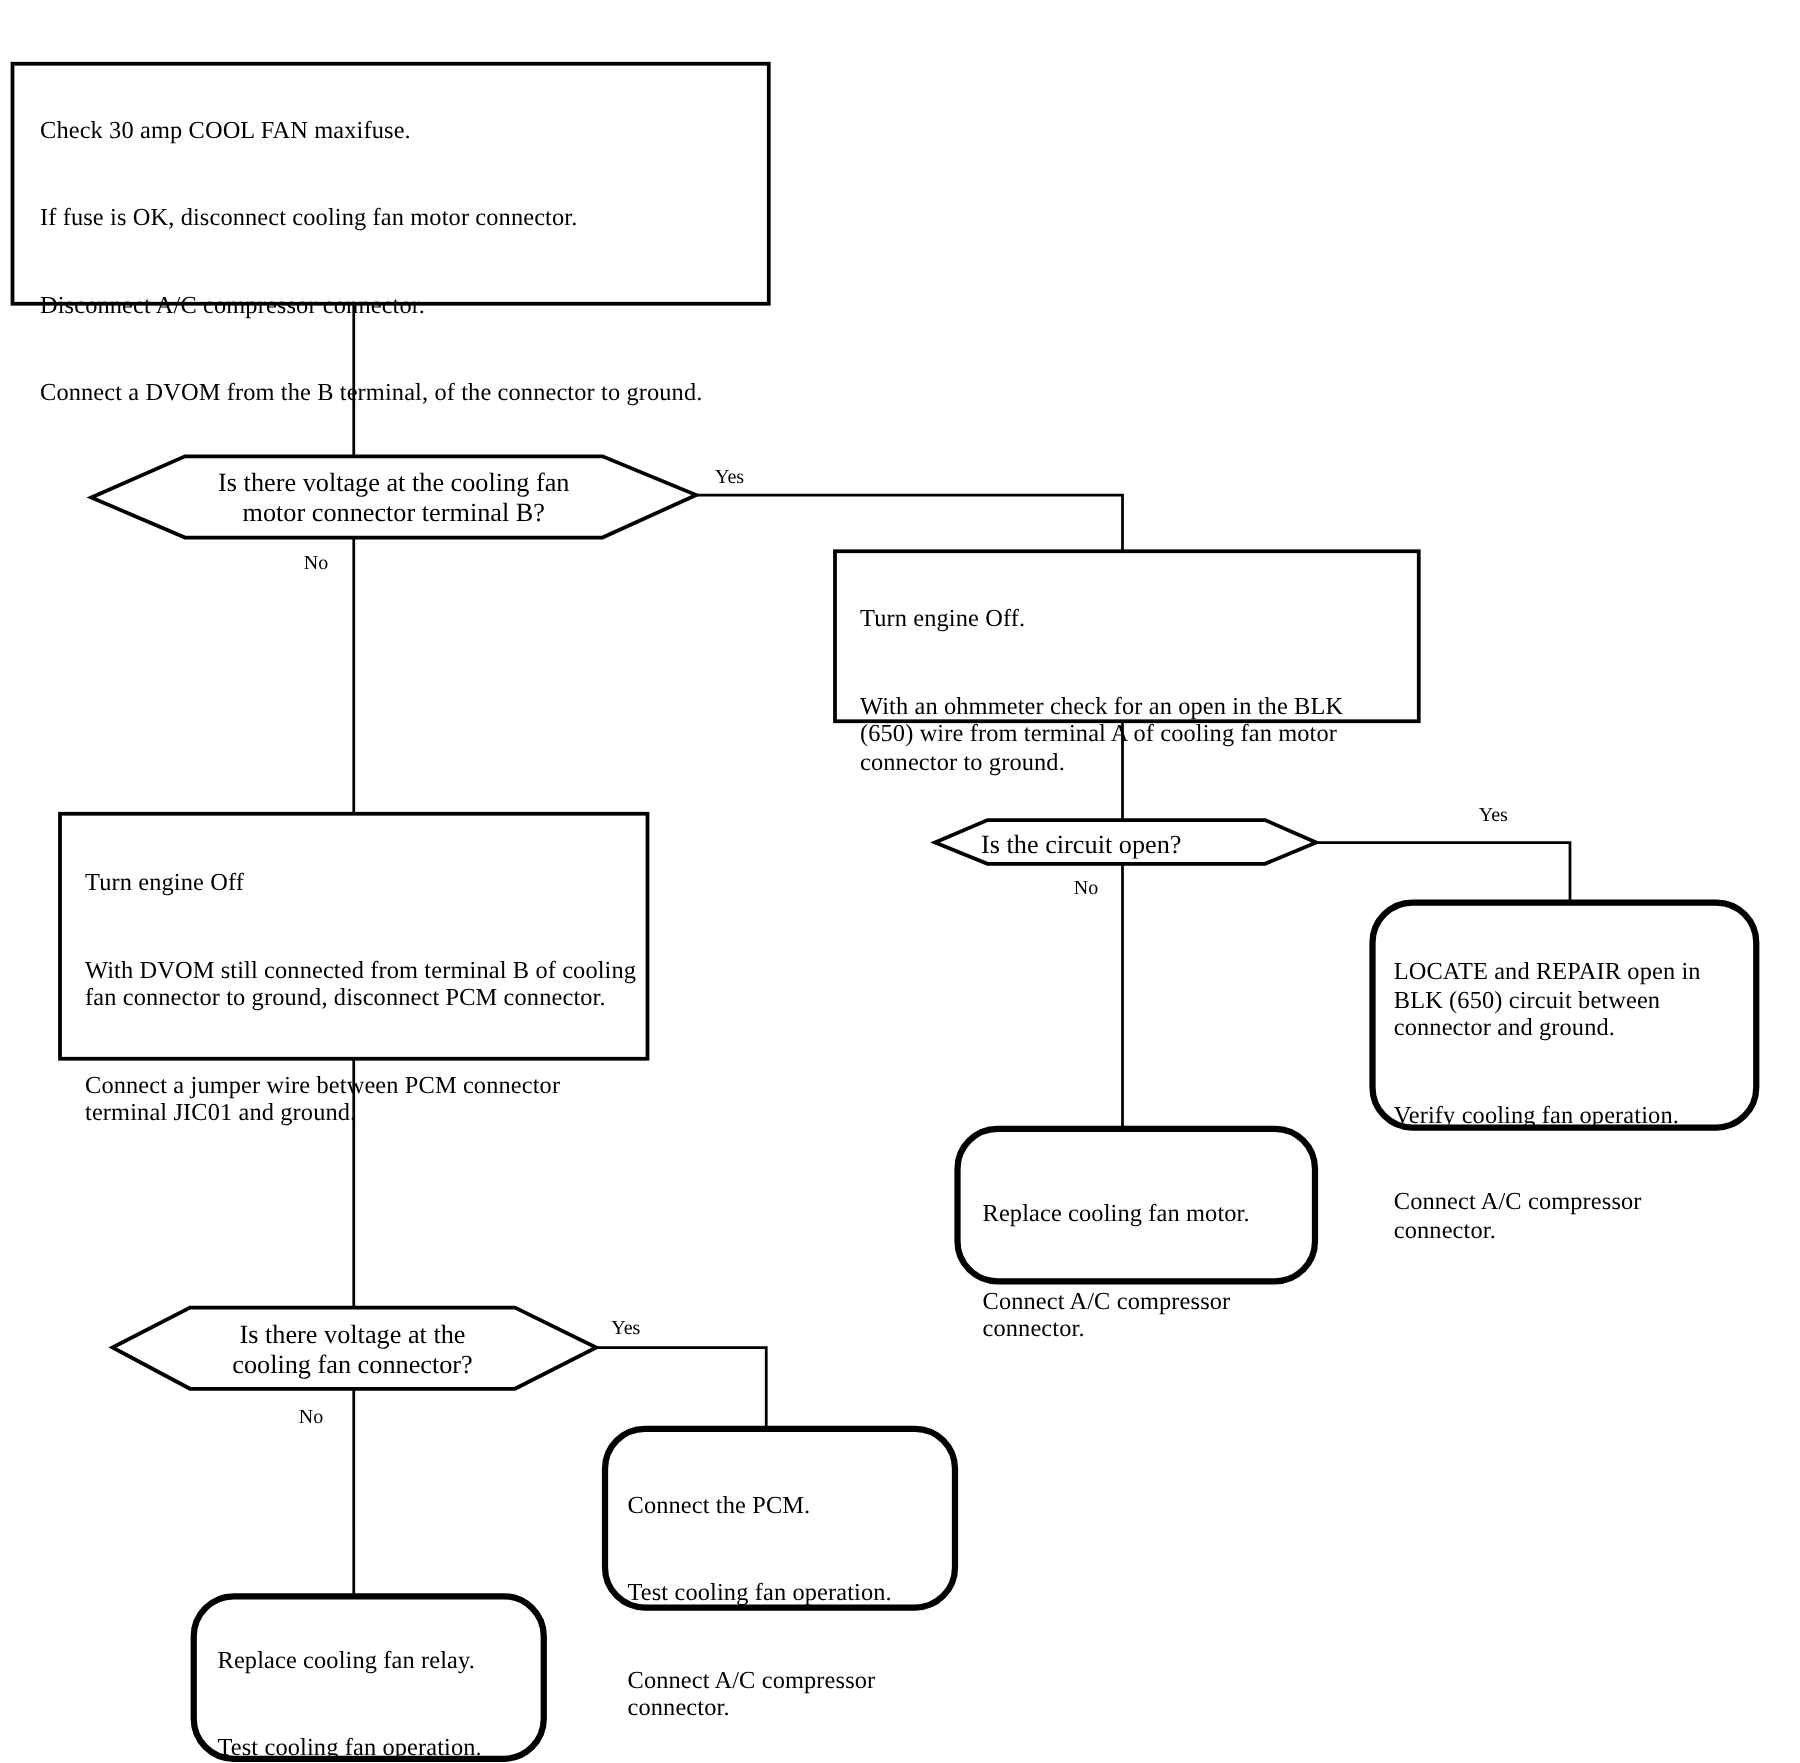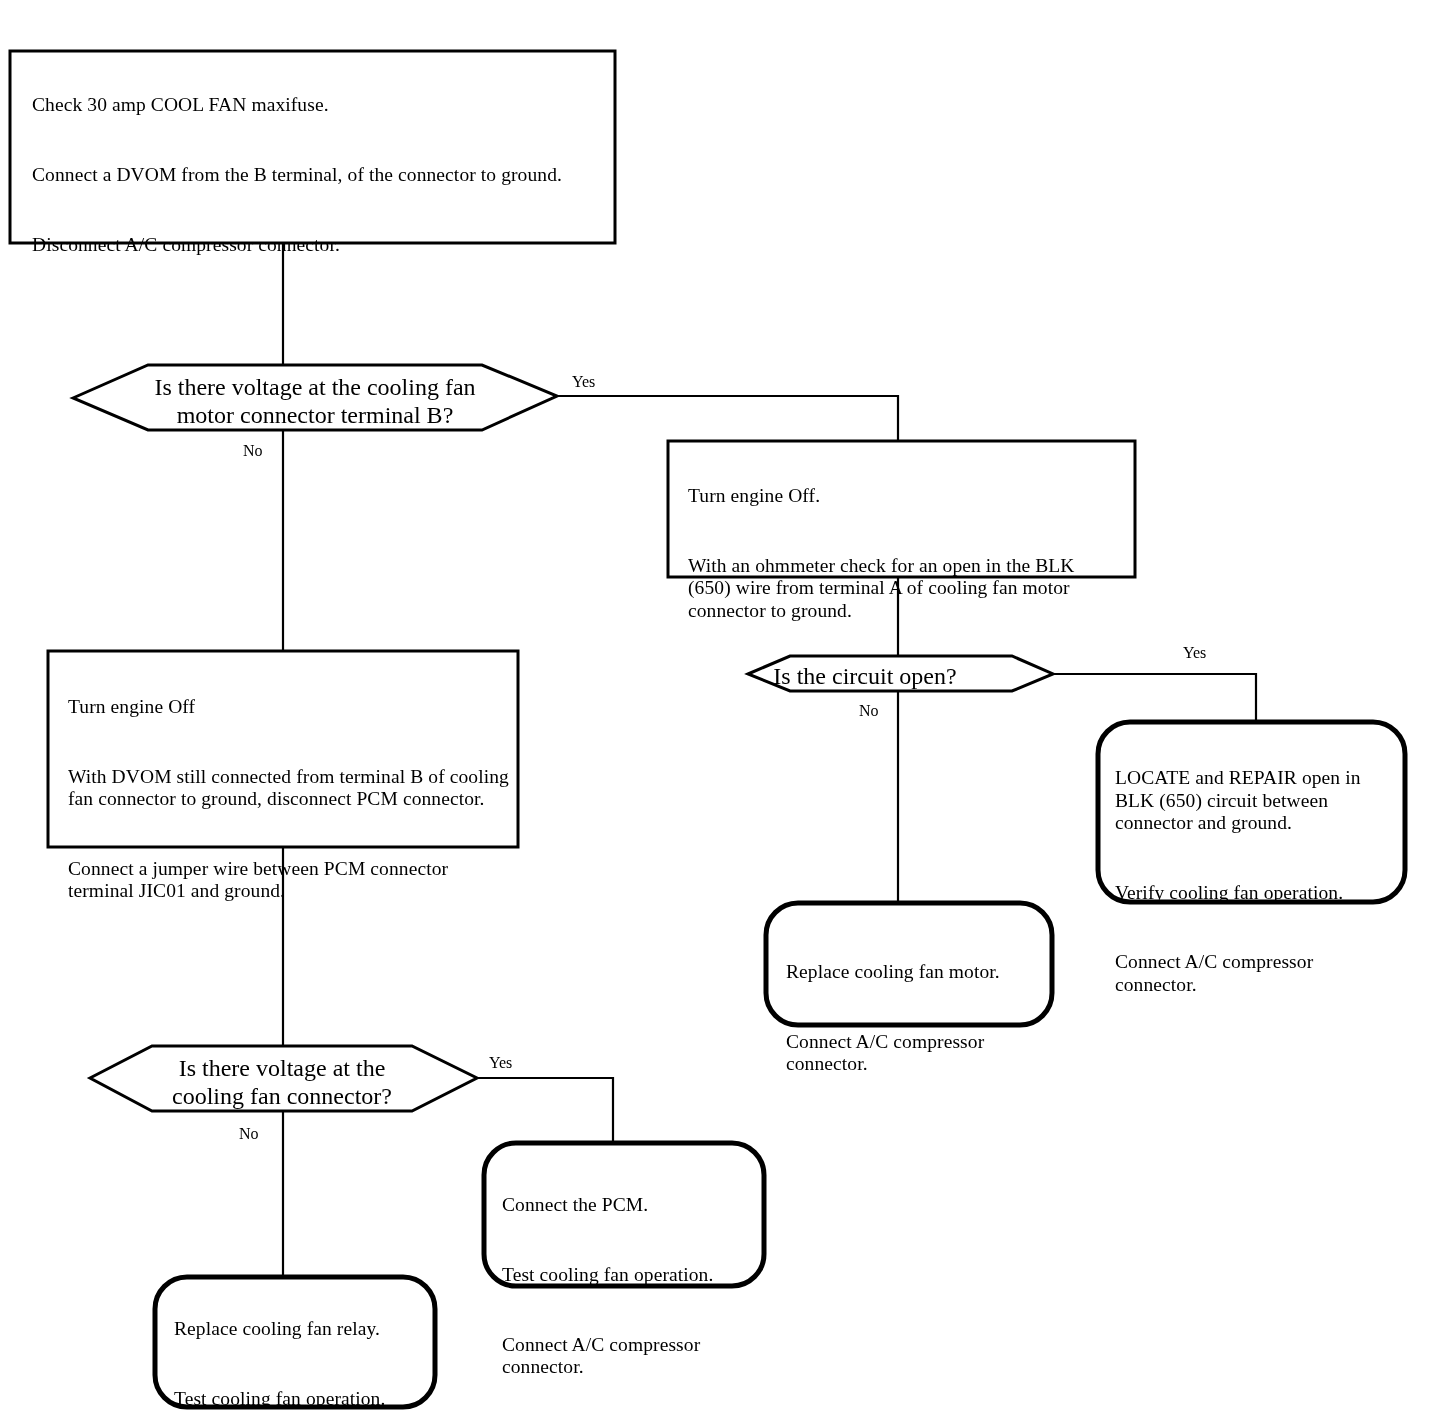--- a/index.html
+++ b/index.html
@@ -50,21 +50,21 @@
     position: absolute;
     font-family: "Liberation Serif", "DejaVu Serif", serif;
     font-size: 16px;
     color: #000000;
     white-space: nowrap;
   }
   .decision-text {
     position: absolute;
     text-align: center;
     font-family: "Liberation Serif", "DejaVu Serif", serif;
-    font-size: 24px;
+    font-size: 21px;
     color: #000000;
     line-height: 1.16;
   }
 </style>
 </head>
 <body>
 
 <div id="flow-root">
 
   <svg id="flow-svg" viewBox="0 0 1440 1410">
@@ -106,22 +106,23 @@
 
     <polygon points="90,1078 152,1046 412,1046 477,1078 412,1111 152,1111" fill="#ffffff" stroke="#000000" stroke-width="3"></polygon>
 
     <rect x="484" y="1143" width="280" height="143" rx="32" ry="32" fill="#ffffff" stroke="#000000" stroke-width="5"></rect>
 
     <rect x="155" y="1277" width="280" height="130" rx="32" ry="32" fill="#ffffff" stroke="#000000" stroke-width="5"></rect>
   </svg>
 
   <div class="node-text" style="left:32px; top:58px; width:568px;">
     <p class="para">Check 30 amp COOL FAN maxifuse.</p>
+    <p class="para">If fuse is OK, disconnect cooling fan motor connector.</p>
+    <p class="para">Disconnect A/C compressor connector.</p>
     <p class="para">Connect a DVOM from the B terminal, of the connector to ground.</p>
-    <p class="para">Disconnect A/C compressor connector.</p>
   </div>
 
   <div class="decision-text" style="left:150px; top:374px; width:330px;">
     <div>Is there voltage at the cooling fan</div>
     <div>motor connector terminal B?</div>
   </div>
   <div class="edge-label" style="left:572px; top:373px;">Yes</div>
   <div class="edge-label" style="left:243px; top:442px;">No</div>
 
   <div class="node-text" style="left:688px; top:449px; width:432px;">

